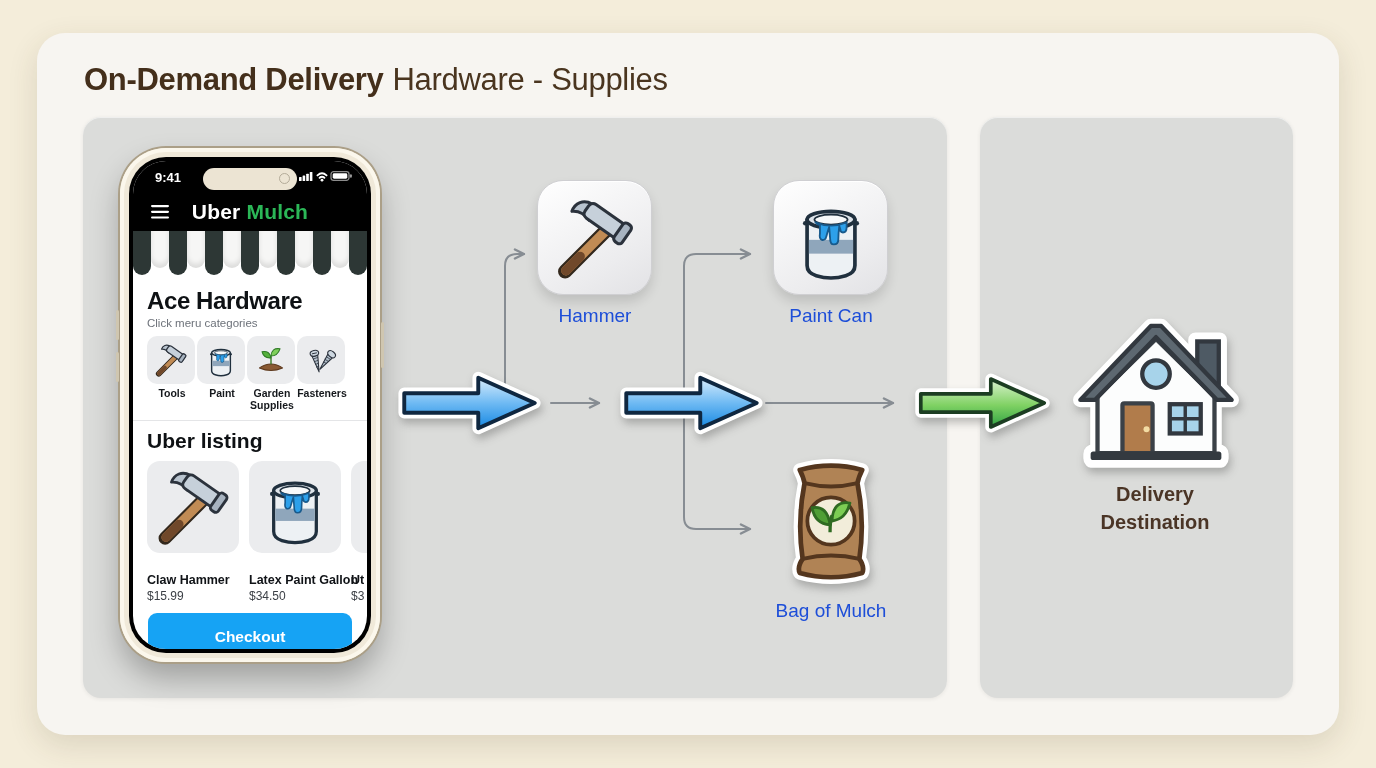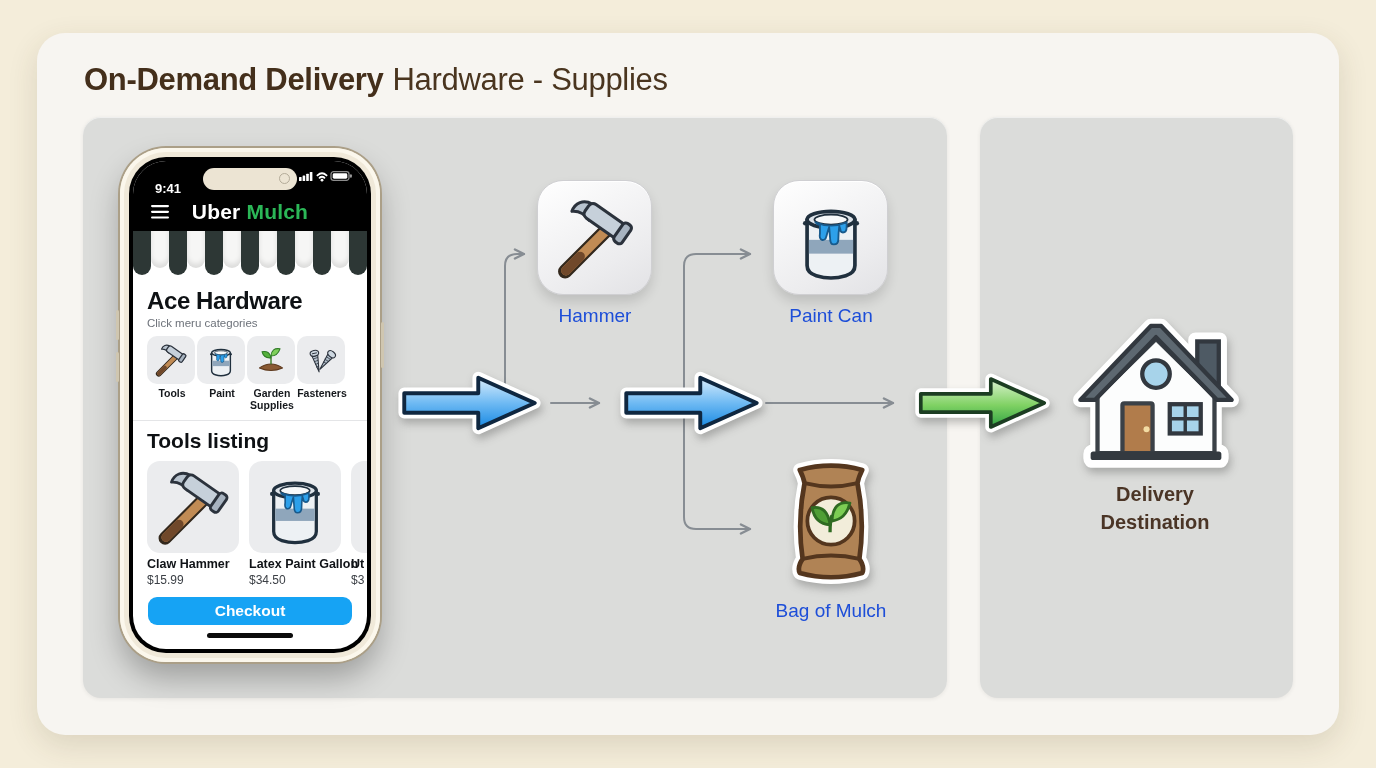--- a/index.html
+++ b/index.html
@@ -41,21 +41,21 @@
 
   
   .phone { position:absolute; left:120px; top:148px; width:260px; height:514px; z-index:2;
            border-radius:46px; background:#f0e9d9;
            box-shadow:0 0 0 2px #ab9f87, 0 16px 30px rgba(0,0,0,.28), inset 0 0 0 4px #fbf7ec; }
   .side-btn { position:absolute; background:#cfc6b0; border-radius:2px; width:3px; }
   .bezel { position:absolute; inset:9px; border-radius:37px; background:#000; }
   .screen { position:absolute; inset:13px; border-radius:33px; background:#fff; overflow:hidden; }
 
   .scr-top { position:relative; height:70px; background:#000; }
-  .time { position:absolute; left:22px; top:20px; color:#fff; font-size:13px; font-weight:700; }
+  .time { position:absolute; left:22px; top:9px; color:#fff; font-size:13px; font-weight:700; }
   .island { position:absolute; left:50%; transform:translateX(-50%); top:7px; width:94px; height:22px;
             border-radius:12px; background:#ece4d3; }
   .cam { position:absolute; right:7px; top:5px; width:11px; height:11px;
          border:1.5px solid #b3ab99; border-radius:50%; }
   .sicons { position:absolute; right:14px; top:9px; }
   .hdr { position:absolute; top:34px; left:0; right:0; height:34px;
          display:flex; align-items:center; justify-content:center; }
   .hamburger { position:absolute; left:18px; top:10px; }
   .brand { font-size:21px; font-weight:700; letter-spacing:.2px; }
   .brand-w1 { color:#fff; } .brand-w2 { color:#2bb757; margin-left:6px; }
@@ -77,24 +77,24 @@
   .cat-lbl { font-size:10.5px; font-weight:700; color:#15181c; text-align:center;
              margin-top:4px; line-height:11.5px; }
 
   .div1 { height:1px; background:#e4e5e7; margin-top:9px; }
   .listing-h { font-size:21px; font-weight:800; color:#0e1114; padding:8px 14px 0; }
 
   .items { display:flex; gap:10px; padding:8px 0 0 14px; }
   .item { width:92px; flex:none; }
   .item-tile { width:92px; height:92px; border-radius:13px; background:#ebecee;
                display:flex; align-items:center; justify-content:center; }
-  .item-name { font-size:12.5px; font-weight:700; color:#101317; margin-top:4px; white-space:nowrap; }
+  .item-name { font-size:12.5px; font-weight:700; color:#101317; margin-top:20px; white-space:nowrap; }
   .item-price { font-size:12px; color:#3c4046; margin-top:2px; }
 
-  .checkout { margin:10px 15px 0; height:28px; border-radius:9px; background:#16a3f4;
+  .checkout { margin:10px 15px 0; height:48px; border-radius:9px; background:#16a3f4;
               color:#fff; font-weight:700; font-size:15.5px;
               display:flex; align-items:center; justify-content:center; cursor:pointer; }
   .homebar { width:86px; height:5px; border-radius:3px; background:#0b0b0b; margin:8px auto 0; }
 
   
   .dest-label { position:absolute; left:1055px; top:480px; width:200px; z-index:2;
                 font-size:20px; font-weight:700; color:#4b3526; text-align:center; line-height:28px; }
 </style>
 </head>
 <body>
@@ -309,21 +309,21 @@
           <div class="cat-tile">
             <svg width="36" height="36" viewBox="0 0 100 100">
                 <use href="#sym-screws"></use>
               </svg>
           </div>
           <div class="cat-lbl">Fasteners</div>
         </div>
       </div>
 
       <div class="div1"></div>
-      <div class="listing-h">Tools listing</div>
+      <div class="listing-h">Uber listing</div>
 
       <div class="items">
         <div class="item">
           <div class="item-tile">
             <svg width="82" height="82" viewBox="0 0 100 100">
                 <use href="#sym-hammer"></use>
               </svg>
           </div>
           <div class="item-name">Claw Hammer</div>
           <div class="item-price">$15.99</div>

